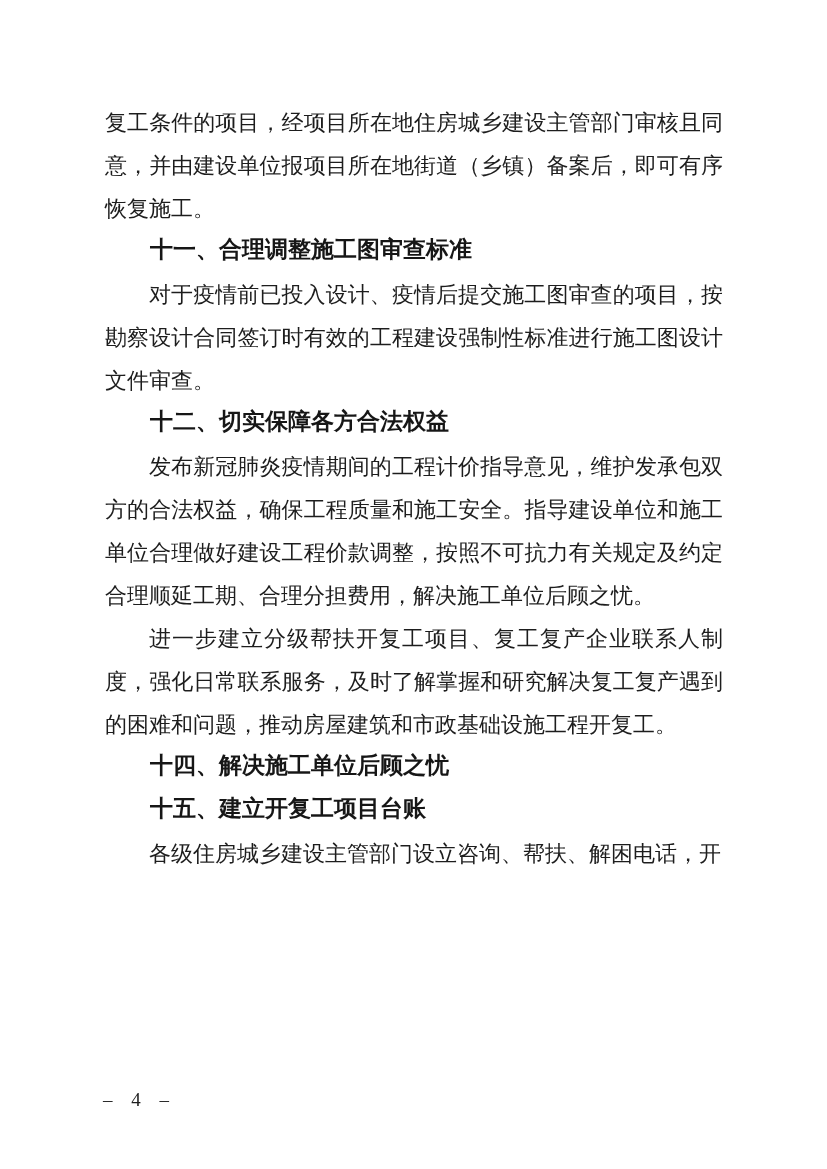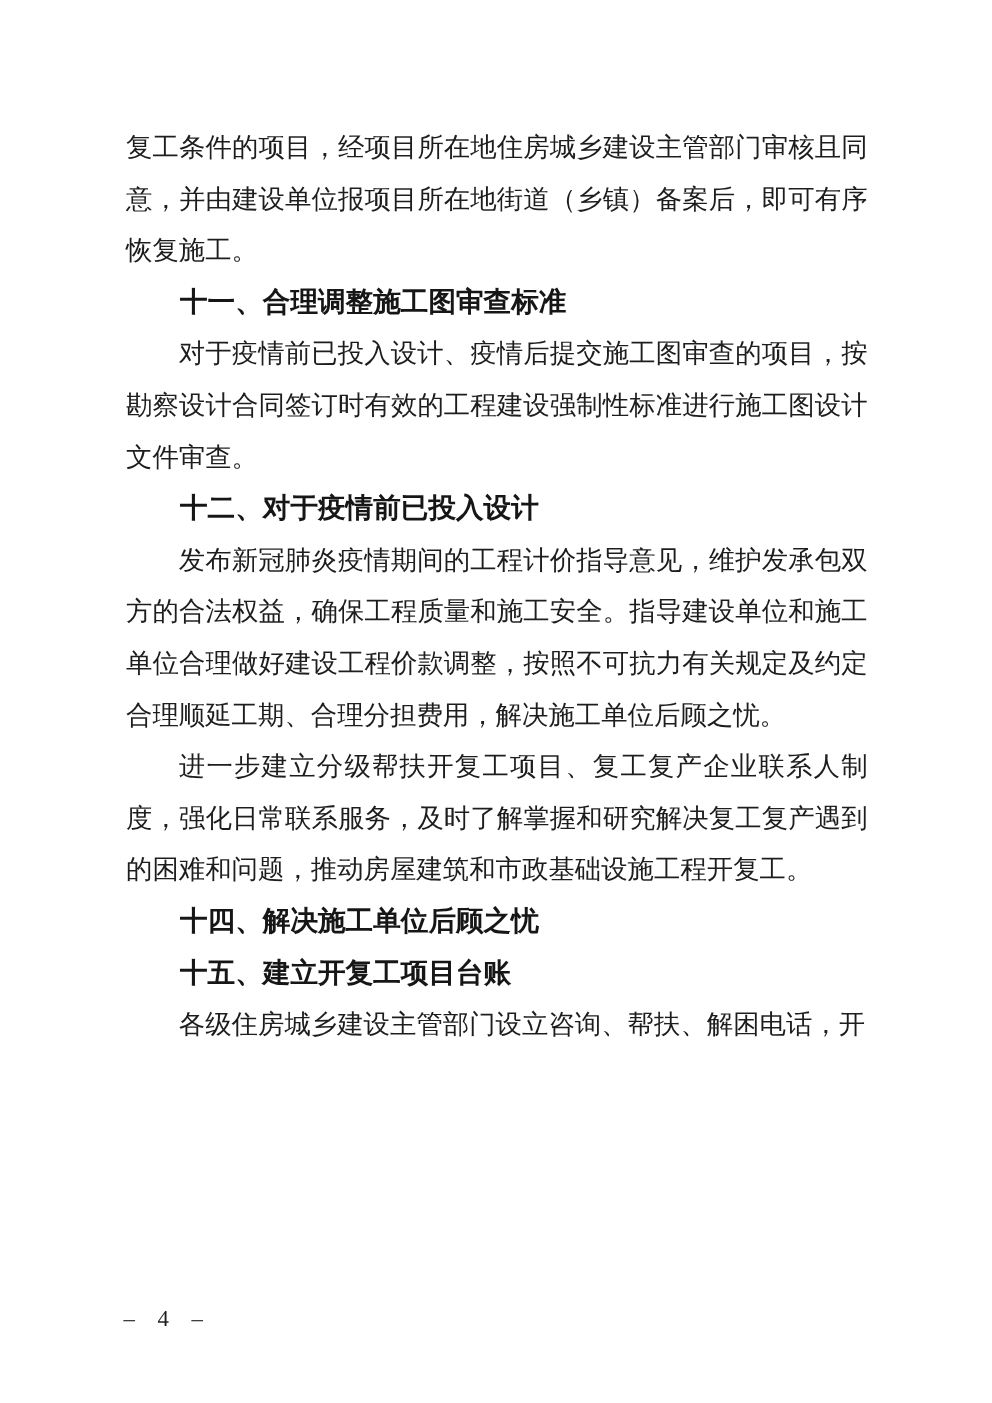--- a/index.html
+++ b/index.html
@@ -31,21 +31,21 @@
     text-indent: 44px;
   }
   .doc h2.sec {
     margin: 0;
     font-size: 23px;
     line-height: 43px;
     font-weight: 700;
     text-indent: 45px;
     text-align: left;
     color: #161616;
-    font-family: Liberation Serif, serif;
+    font-family: Liberation Mono, monospace;
   }
   .page-number {
     position: absolute;
     left: 103px;
     bottom: 58px;
     font-size: 19px;
     letter-spacing: 7px;
     color: #1d1d1d;
     font-family: "Liberation Serif", "DejaVu Serif", serif;
   }
@@ -54,21 +54,21 @@
 <body>
 
 <div class="page">
   <div class="doc">
 
     <p>复工条件的项目，经项目所在地住房城乡建设主管部门审核且同意，并由建设单位报项目所在地街道（乡镇）备案后，即可有序恢复施工。</p>
 
     <h2 class="sec">十一、合理调整施工图审查标准</h2>
     <p class="indented">对于疫情前已投入设计、疫情后提交施工图审查的项目，按勘察设计合同签订时有效的工程建设强制性标准进行施工图设计文件审查。</p>
 
-    <h2 class="sec">十二、对于疫情前已投入设计</h2>
+    <h2 class="sec">十二、切实保障各方合法权益</h2>
     <p class="indented">发布新冠肺炎疫情期间的工程计价指导意见，维护发承包双方的合法权益，确保工程质量和施工安全。指导建设单位和施工单位合理做好建设工程价款调整，按照不可抗力有关规定及约定合理顺延工期、合理分担费用，解决施工单位后顾之忧。</p>
 
     <p class="indented">进一步建立分级帮扶开复工项目、复工复产企业联系人制度，强化日常联系服务，及时了解掌握和研究解决复工复产遇到的困难和问题，推动房屋建筑和市政基础设施工程开复工。</p>
 
     <h2 class="sec">十四、解决施工单位后顾之忧</h2>
 
     <h2 class="sec">十五、建立开复工项目台账</h2>
     <p class="indented">各级住房城乡建设主管部门设立咨询、帮扶、解困电话，开</p>
 
   </div>

